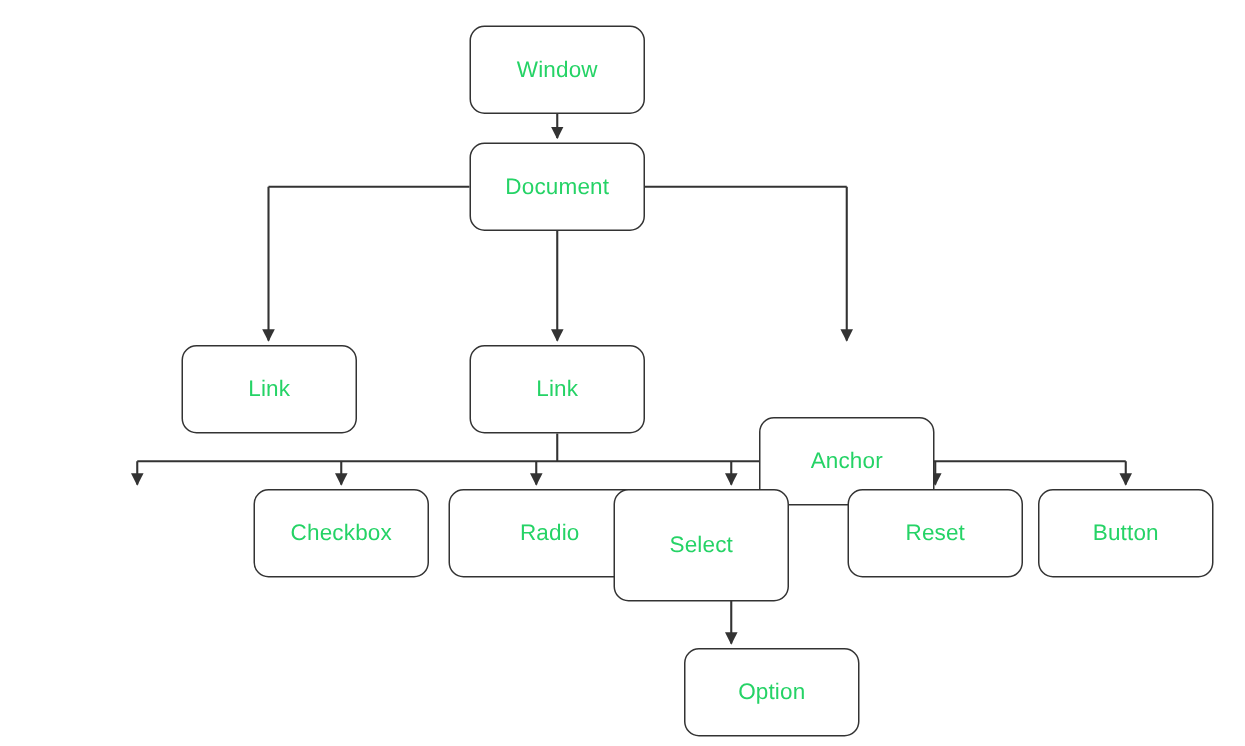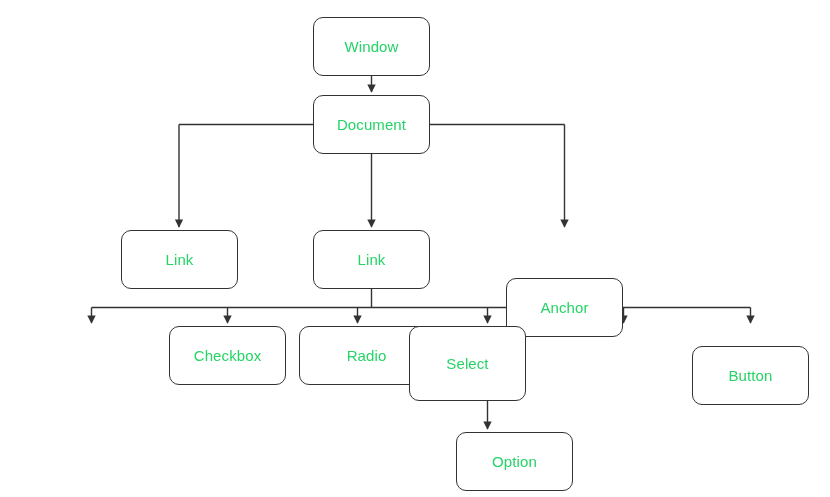--- a/index.html
+++ b/index.html
@@ -113,22 +113,25 @@
   </div>
 
   <div class="node" style="left:299px; top:326px; width:135px; height:59px;">
     <span class="node-label">Radio</span>
   </div>
 
   <div class="node" style="left:409px; top:326px; width:117px; height:75px;">
     <span class="node-label">Select</span>
   </div>
 
+  <div class="node" style="left:565px; top:326px; width:117px; height:59px;">
+    <span class="node-label">Reset</span>
+  </div>
 
-  <div class="node" style="left:692px; top:326px; width:117px; height:59px;margin-top:20px;">
+  <div class="node" style="left:692px; top:326px; width:117px; height:59px;">
     <span class="node-label">Button</span>
   </div>
 
   <div class="node" style="left:429px; top:432px; width:117px; height:59px;margin-left:27px;">
     <span class="node-label">Option</span>
   </div>
 
 </div>
 
 </body></html>

